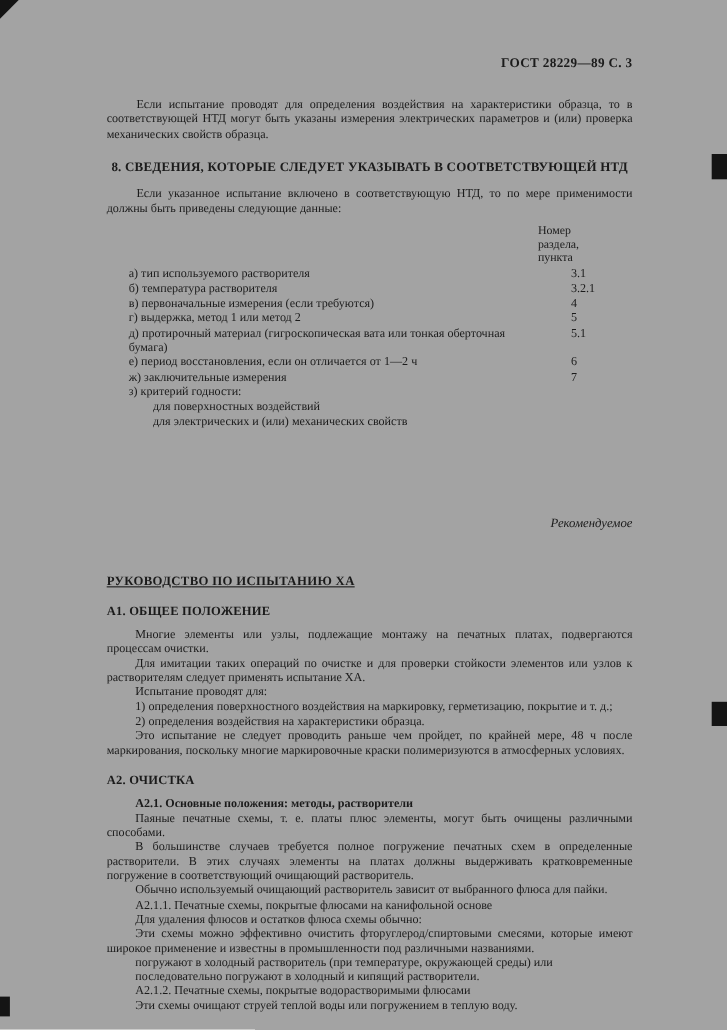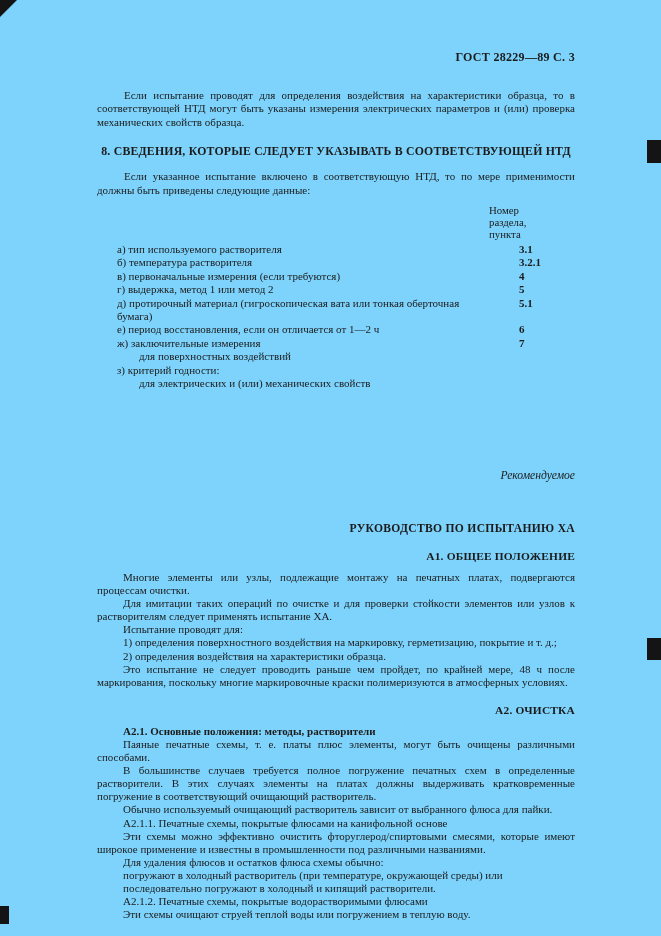--- a/index.html
+++ b/index.html
@@ -1,19 +1,19 @@
 <!DOCTYPE html>
 <html><head>
 <meta charset="utf-8">
 <style>
   html,body{margin:0;padding:0;background:#e8e8e6;}
   .page{
     position:relative;
     width:661px;height:936px;
-    background:#7dd3fc;
+    background:#a3a3a3;
     overflow:hidden;
     font-family:"Liberation Serif","DejaVu Serif",serif;
     color:#1b1b1b;
     box-sizing:border-box;
   }
   .content{
     position:absolute;left:97px;top:50px;width:478px;
   }
   .page-header{
     text-align:right;font-weight:bold;font-size:12px;letter-spacing:.3px;
@@ -29,31 +29,31 @@
   }
   .ref-col-header{
     width:86px;margin:7px 0 3px auto;
     text-align:left;font-size:10.8px;line-height:12px;
     white-space:pre-line;
   }
   .req-list{margin:0;}
   .req-row{display:flex;font-size:11px;line-height:13.4px;gap:31px;}
   .req-text{flex:1;padding-left:20px;}
   .req-text.sub{padding-left:42px;}
-  .req-ref{width:58px;padding-left:2px;box-sizing:border-box;font-weight:bold;}
+  .req-ref{width:58px;padding-left:2px;box-sizing:border-box;}
   .appendix-label{
     margin-top:78px;text-align:right;font-style:italic;
     font-size:11.6px;line-height:13.5px;
   }
   .appendix-title{
-    margin:40px 0 0 0;text-align:right;font-weight:bold;
-    font-size:11.6px;letter-spacing:.3px;
+    margin:40px 0 0 0;text-align:left;font-weight:bold;
+    font-size:11.6px;letter-spacing:.3px;text-decoration:underline;
   }
   .sub-heading{
-    text-align:right;font-weight:bold;font-size:11.4px;letter-spacing:.2px;
+    text-align:left;font-weight:bold;font-size:11.4px;letter-spacing:.2px;
     margin:15px 0 9px 0;
   }
   .app-body p.body{font-size:11px;line-height:13.1px;text-indent:26px;}
   .bold-line{font-weight:bold;}
   
   .mark-corner{
     position:absolute;left:0;top:0;width:0;height:0;
     border-top:17px solid #141414;border-right:17px solid transparent;
   }
   .mark-right-1{position:absolute;right:0;top:140px;width:14px;height:23px;background:#141414;}
@@ -107,25 +107,25 @@
       </div>
       <div class="req-row">
         <div class="req-text">е)  период восстановления, если он отличается от 1—2 ч</div>
         <div class="req-ref">6</div>
       </div>
       <div class="req-row">
         <div class="req-text">ж)  заключительные измерения</div>
         <div class="req-ref">7</div>
       </div>
       <div class="req-row">
-        <div class="req-text sub">для поверхностных воздействий</div>
+        <div class="req-text">з)  критерий годности:</div>
         <div class="req-ref"></div>
       </div>
       <div class="req-row">
-        <div class="req-text">з)  критерий годности:</div>
+        <div class="req-text sub">для поверхностных воздействий</div>
         <div class="req-ref"></div>
       </div>
       <div class="req-row">
         <div class="req-text sub">для электрических и (или) механических свойств</div>
         <div class="req-ref"></div>
       </div>
     </div>
 
     <div class="appendix-label">
       <div>Рекомендуемое</div>
@@ -144,22 +144,22 @@
       <p class="body">2)  определения воздействия на характеристики образца.</p>
       <p class="body">Это испытание не следует проводить раньше чем пройдет, по крайней мере, 48 ч после маркирования, поскольку многие маркировочные краски полимеризуются в атмосферных условиях.</p>
 
       <div class="sub-heading">А2. ОЧИСТКА</div>
 
       <p class="body bold-line">А2.1.  Основные положения: методы, растворители</p>
       <p class="body">Паяные печатные схемы, т. е. платы плюс элементы, могут быть очищены различными способами.</p>
       <p class="body">В большинстве случаев требуется полное погружение печатных схем в определенные растворители. В этих случаях элементы на платах должны выдерживать кратковременные погружение в соответствующий очищающий растворитель.</p>
       <p class="body">Обычно используемый очищающий растворитель зависит от выбранного флюса для пайки.</p>
       <p class="body">А2.1.1.  Печатные схемы, покрытые флюсами на канифольной основе</p>
+      <p class="body">Для удаления флюсов и остатков флюса схемы обычно:</p>
       <p class="body">Эти схемы можно эффективно очистить фторуглерод/спиртовыми смесями, которые имеют широкое применение и известны в промышленности под различными названиями.</p>
-      <p class="body">Для удаления флюсов и остатков флюса схемы обычно:</p>
       <p class="body">погружают в холодный растворитель (при температуре, окружающей среды) или</p>
       <p class="body">последовательно погружают в холодный и кипящий растворители.</p>
       <p class="body">А2.1.2.  Печатные схемы, покрытые водорастворимыми флюсами</p>
       <p class="body">Эти схемы очищают струей теплой воды или погружением в теплую воду.</p>
 
     </div>
 
   </div>
 </div>
 

